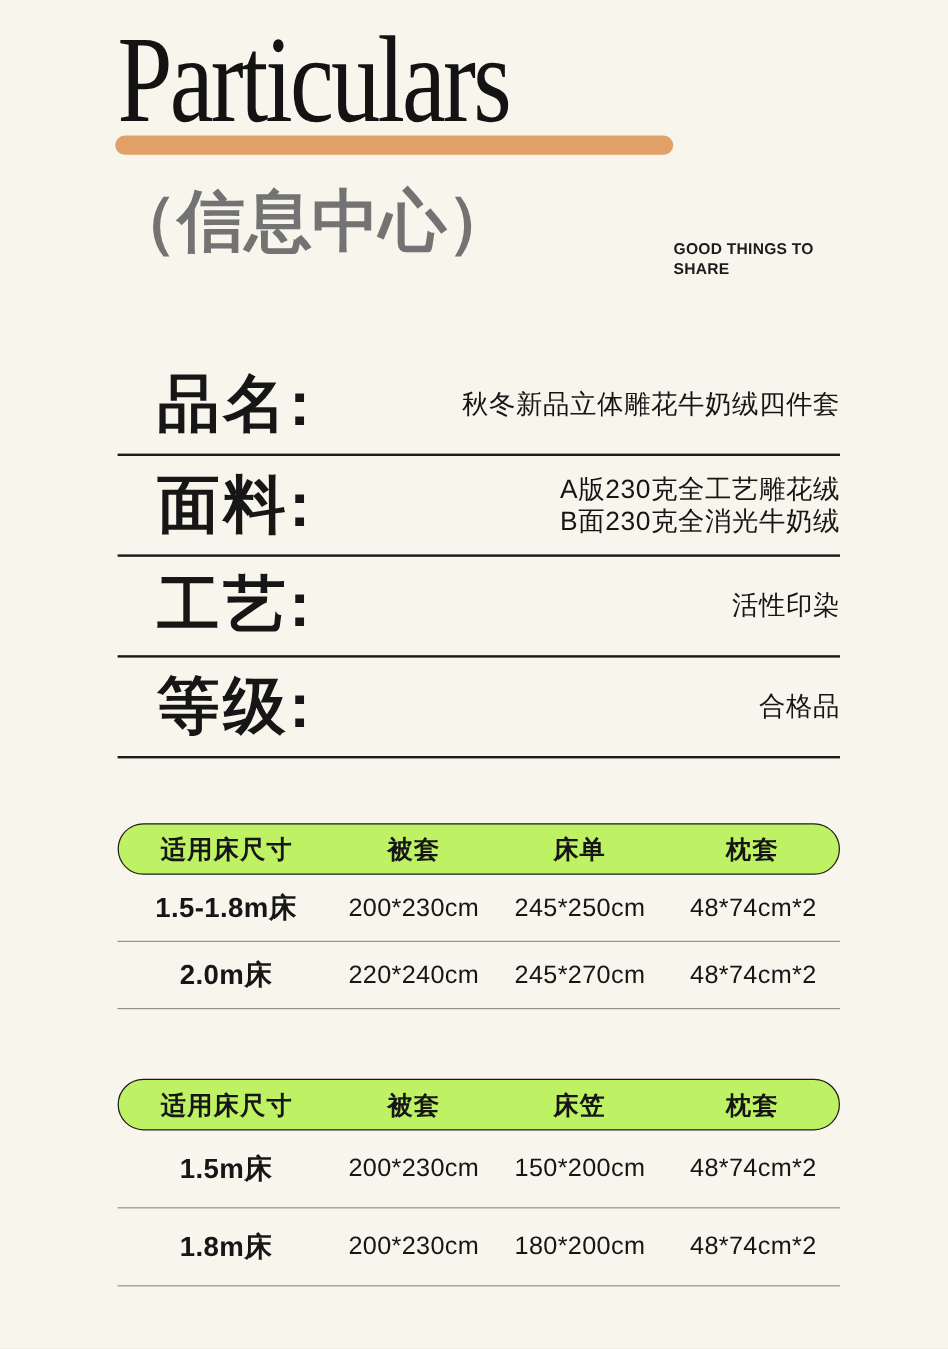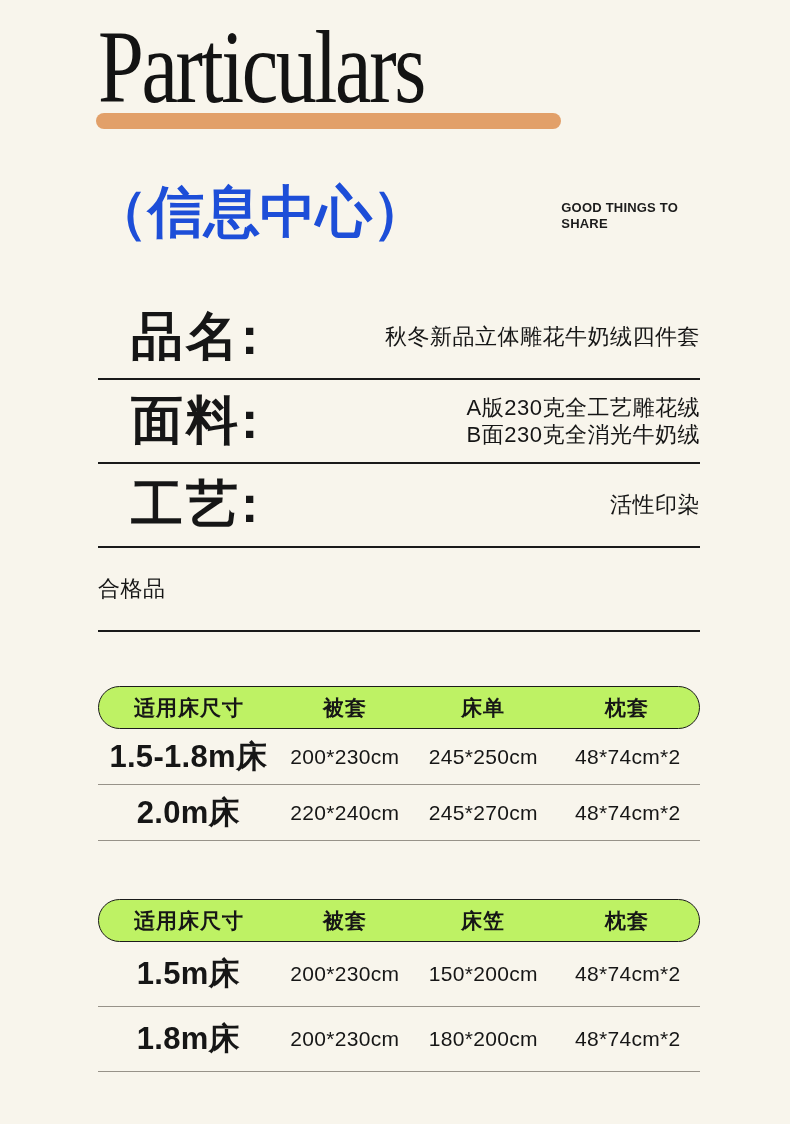--- a/index.html
+++ b/index.html
@@ -46,23 +46,22 @@
     transform-origin: left top;
     white-space: nowrap;
   }
   .subtitle {
     position: absolute;
     left: 92px;
     top: 147px;
     font-size: 56px;
     font-weight: 900;
     letter-spacing: 0px;
-    color: #1d4ed8;
+    color: #737373;
     white-space: nowrap;
-    margin-top: 28px;
   }
   .tagline {
     position: absolute;
     right: 112px;
     top: 200px;
     text-align: left;
     font-size: 13px;
     font-weight: 800;
     line-height: 1.25;
     letter-spacing: 0.2px;
@@ -120,21 +119,21 @@
   }
   .pill .cell { text-align: center; }
   .trow {
     border-bottom: 1.5px solid #979289;
     font-size: 21px;
     font-weight: 500;
   }
   .size-table.first .trow { height: 56px; }
   .size-table.second .trow { height: 65px; }
   .trow .cell { text-align: center; letter-spacing: 0.3px; }
-  .trow .cell.bedname { font-size: 31px; font-weight: 600; }
+  .trow .cell.bedname { font-size: 23px; font-weight: 600; }
 </style>
 </head>
 <body>
 
 <div class="page">
 
   <div class="title-block">
     <div class="accent-bar"></div>
     <div class="main-title">Particulars</div>
   </div>
@@ -160,20 +159,21 @@
           <span>B面230克全消光牛奶绒</span>
         </div>
       </div>
       <div class="info-row">
         <span class="info-label">工艺:</span>
         <div class="info-value">
           <span>活性印染</span>
         </div>
       </div>
       <div class="info-row">
+        <span class="info-label">等级:</span>
         <div class="info-value">
           <span>合格品</span>
         </div>
       </div>
     </div>
 
     <div class="size-table first">
       <div class="pill grid-cols">
         <div class="cell">适用床尺寸</div>
         <div class="cell">被套</div>

